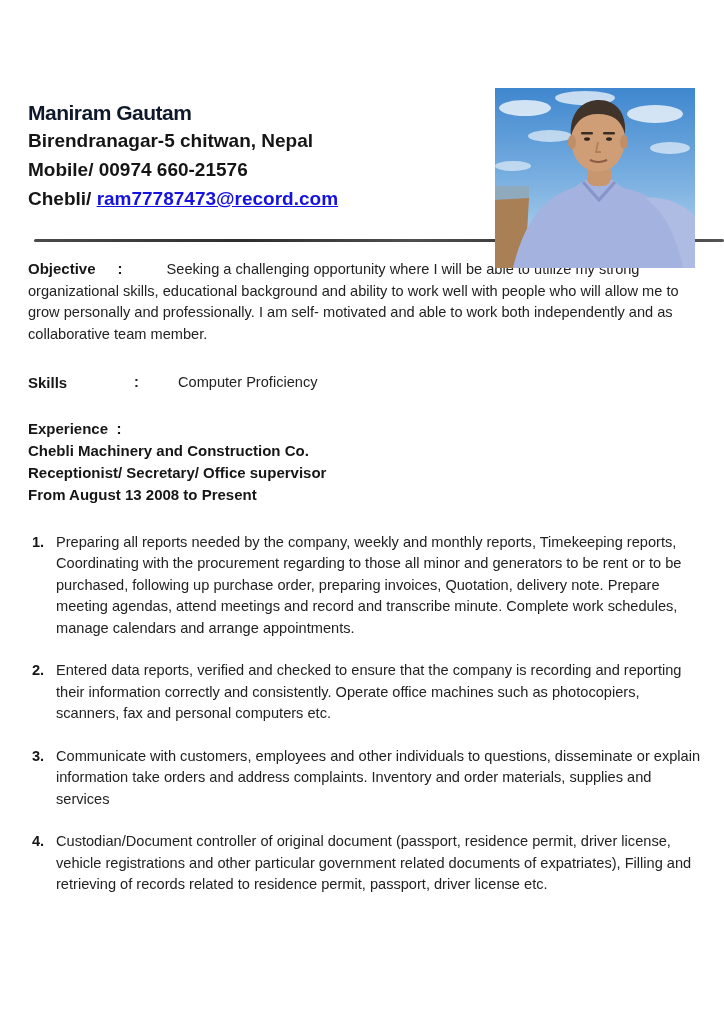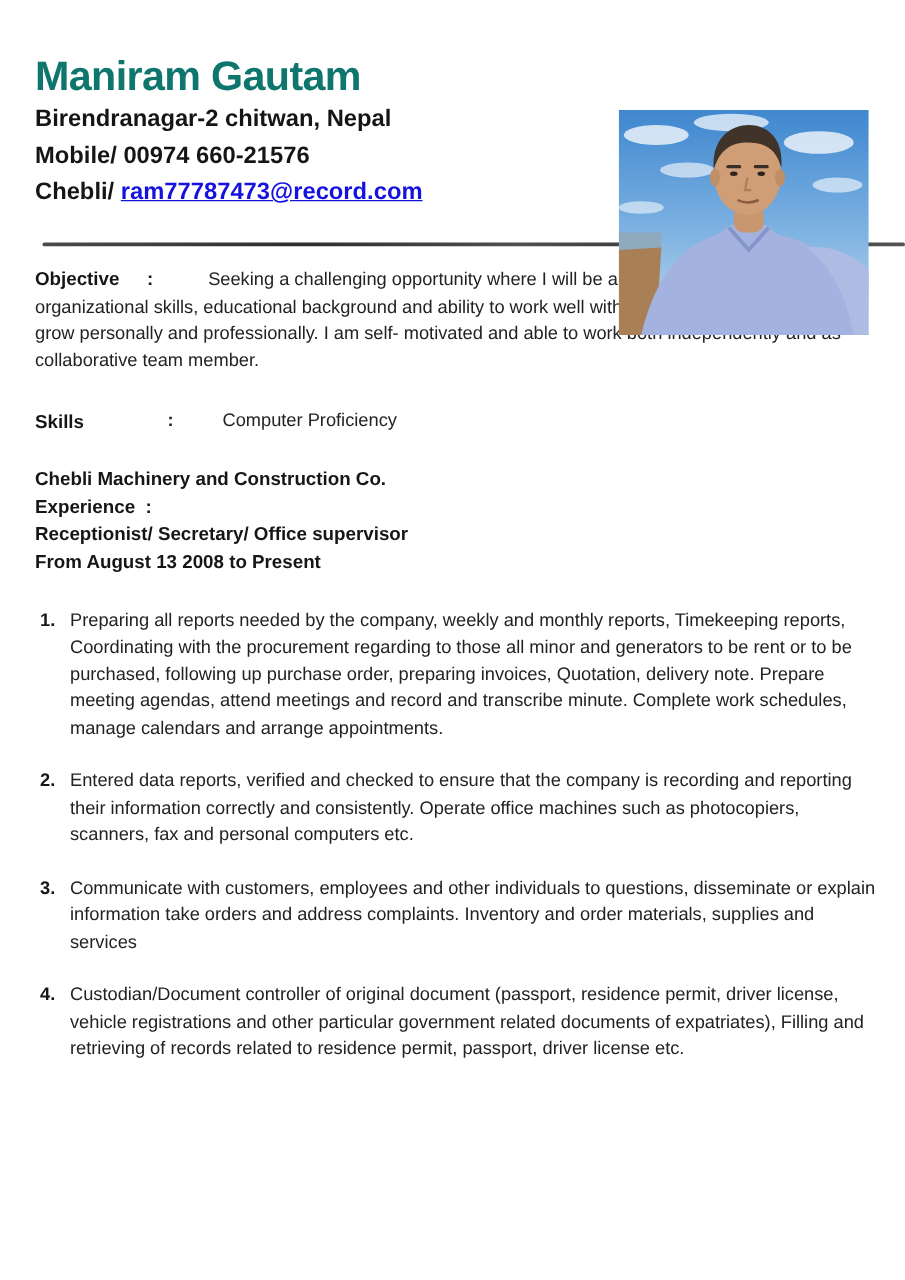--- a/index.html
+++ b/index.html
@@ -11,26 +11,26 @@
     height: 1024px;
     margin: 0 auto;
     background: #ffffff;
     color: #1f1f1f;
     overflow: hidden;
   }
   .content { padding: 0 22px 0 28px; }
 
   
   .name {
-    margin-top: 40px;
-    font-size: 33px;
+    margin-top: 100px;
+    font-size: 21px;
     font-weight: bold;
     letter-spacing: -0.5px;
     line-height: 1.25;
-    color: #0f766e;
+    color: #0f172a;
   }
   .contact-line {
     font-size: 19px;
     font-weight: bold;
     line-height: 29px;
     color: #151515;
   }
   .email-link {
     color: #1512e0;
     text-decoration: underline;
@@ -129,21 +129,21 @@
     <ellipse cx="92" cy="51" rx="3" ry="1.8" fill="#2e241d"></ellipse>
     <ellipse cx="114" cy="51" rx="3" ry="1.8" fill="#2e241d"></ellipse>
 
     <path d="M103,54 L101,64 L106,64" fill="none" stroke="#b07f58" stroke-width="1.8"></path>
     <path d="M95,72 Q103,76 112,72" fill="none" stroke="#8a5b42" stroke-width="2"></path>
   </svg>
 
   <div class="content">
 
     <div class="name">Maniram Gautam</div>
-    <div class="contact-line">Birendranagar-2 chitwan, Nepal</div>
+    <div class="contact-line">Birendranagar-5 chitwan, Nepal</div>
     <div class="contact-line">Mobile/ 00974 660-21576</div>
     <div class="contact-line">
       <span>Chebli/</span>
       <a href="#" class="email-link">ram77787473@record.com</a>
     </div>
 
     <div class="rule"></div>
 
     <div class="section objective">
       <span class="label">Objective</span><span class="sp-sm"></span><span class="label">:</span><span class="sp-lg"></span><span>Seeking a challenging opportunity where I will be able to utilize my strong organizational skills, educational background and ability to work well with people who will allow me to grow personally and professionally. I am self- motivated and able to work both independently and as collaborative team member.</span>
@@ -151,24 +151,24 @@
 
     <div class="section skills">
       <div class="label-cell label">Skills</div>
       <div class="colon-cell">:</div>
       <div>
         <div class="skill-item">Computer Proficiency</div>
       </div>
     </div>
 
     <div class="section experience">
-      <div>Chebli Machinery and Construction Co.</div>
       <div>
         <span>Experience</span>&nbsp;&nbsp;<span>:</span>
       </div>
+      <div>Chebli Machinery and Construction Co.</div>
       <div>Receptionist/ Secretary/ Office supervisor</div>
       <div>From August 13 2008 to Present</div>
     </div>
 
     <div class="section duties">
       <div class="duty">
         <div class="num">1.</div>
         <div class="text">Preparing all reports needed by the company, weekly and monthly reports, Timekeeping reports, Coordinating with the procurement regarding to those all minor and generators to be rent or to be purchased, following up purchase order, preparing invoices, Quotation, delivery note. Prepare meeting agendas, attend meetings and record and transcribe minute. Complete work schedules, manage calendars and arrange appointments.</div>
       </div>
       <div class="duty">

